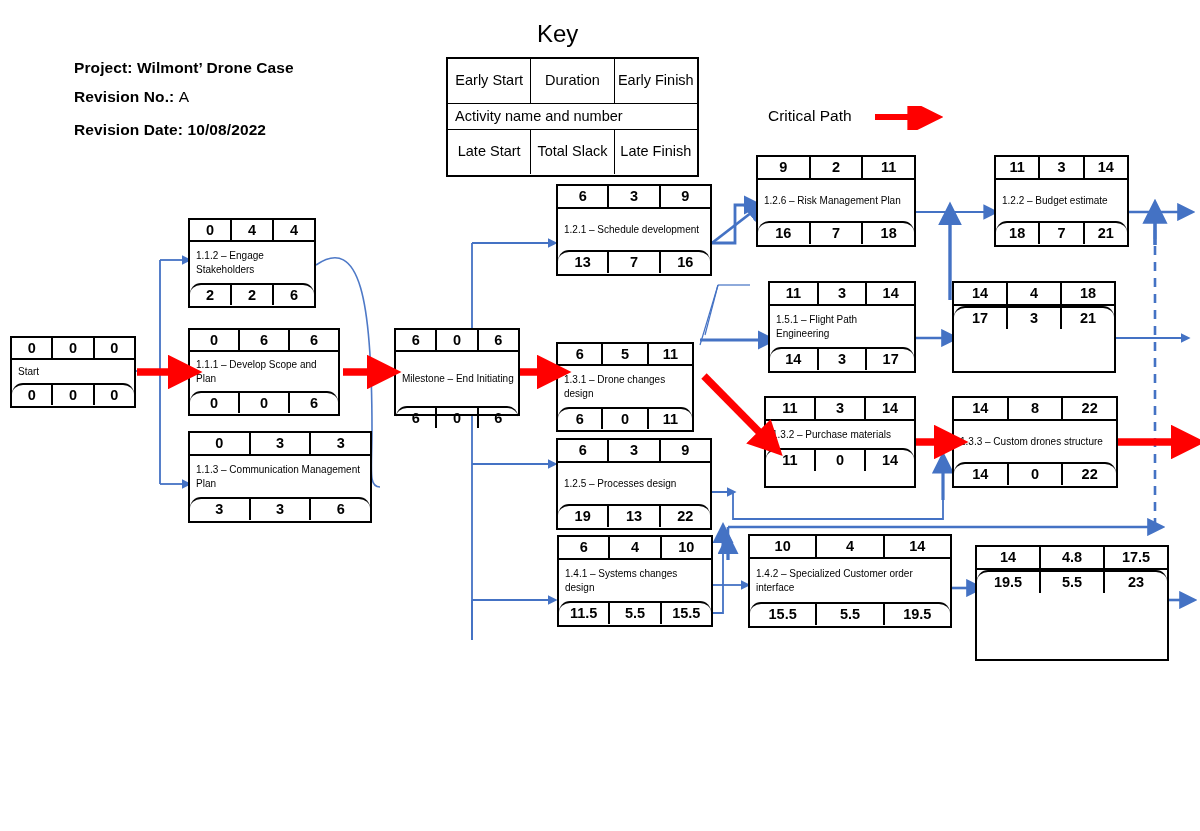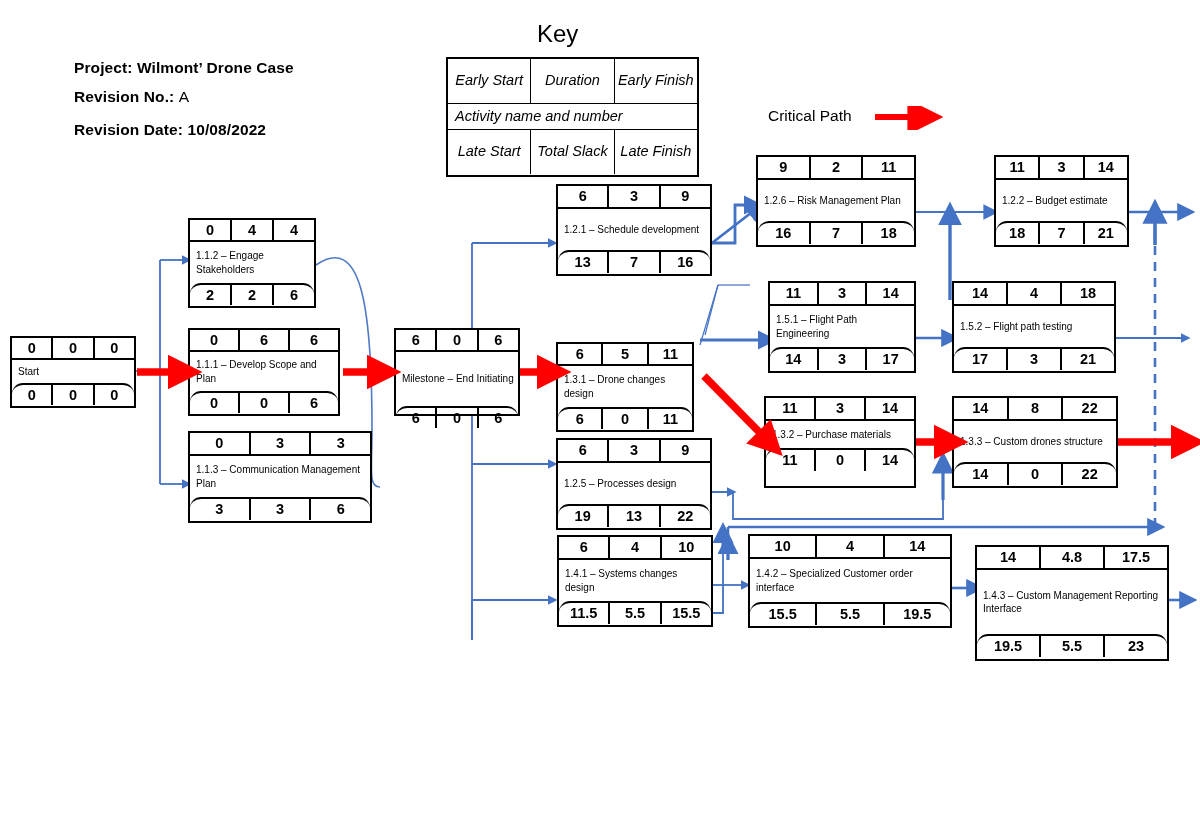--- a/index.html
+++ b/index.html
@@ -33,21 +33,21 @@
   .node .botrow{border-top:2px solid #000;border-radius:11px;}
   .node .name{
     box-sizing:border-box;padding:2px 4px 2px 6px;
     font-size:10px;line-height:1.35;font-weight:normal;
     display:flex;align-items:center;
   }
 
   
   #key-table{position:absolute;left:446px;top:57px;width:253px;height:120px;
     border:2.5px solid #000;background:#fff;box-sizing:border-box;z-index:5;}
-  #key-table .krow{display:flex;box-sizing:border-box;width:100%;font-style:italic;}
+  #key-table .krow{display:flex;box-sizing:border-box;width:100%;}
   #key-table .kcell{flex:1 1 0;border-right:1.6px solid #000;box-sizing:border-box;
      display:flex;align-items:center;justify-content:center;text-align:center;
      font-size:14.5px;line-height:1.2;}
   #key-table .kcell:last-child{border-right:none;}
   #key-table .kr1{height:45px;border-bottom:1.6px solid #000;}
   #key-table .kr2{height:26px;border-bottom:1.6px solid #000;
      align-items:center;padding-left:7px;font-size:14.5px;}
   #key-table .kr3{height:44px;}
 
   
@@ -358,21 +358,20 @@
       <div class="cell">17</div>
     </div>
   </div>
 
   <div class="node" id="n152" style="left:952px;top:281px;width:164px;height:92px;">
     <div class="row toprow" style="height:23px;">
       <div class="cell">14</div>
       <div class="cell">4</div>
       <div class="cell">18</div>
     </div>
-    <div class="name" style="height:41px;">1.5.2 – Flight path testing</div>
     <div class="row botrow" style="height:23px;">
       <div class="cell">17</div>
       <div class="cell">3</div>
       <div class="cell">21</div>
     </div>
   </div>
 
   <div class="node" id="n132" style="left:764px;top:396px;width:152px;height:92px;">
     <div class="row toprow" style="height:23px;">
       <div class="cell">11</div>
@@ -414,21 +413,20 @@
       <div class="cell">19.5</div>
     </div>
   </div>
 
   <div class="node" id="n143" style="left:975px;top:545px;width:194px;height:116px;">
     <div class="row toprow" style="height:23px;">
       <div class="cell">14</div>
       <div class="cell">4.8</div>
       <div class="cell">17.5</div>
     </div>
-    <div class="name" style="height:64px;">1.4.3 – Custom Management Reporting Interface</div>
     <div class="row botrow" style="height:23px;">
       <div class="cell">19.5</div>
       <div class="cell">5.5</div>
       <div class="cell">23</div>
     </div>
   </div>
 
 </div>
 
 </body></html>

